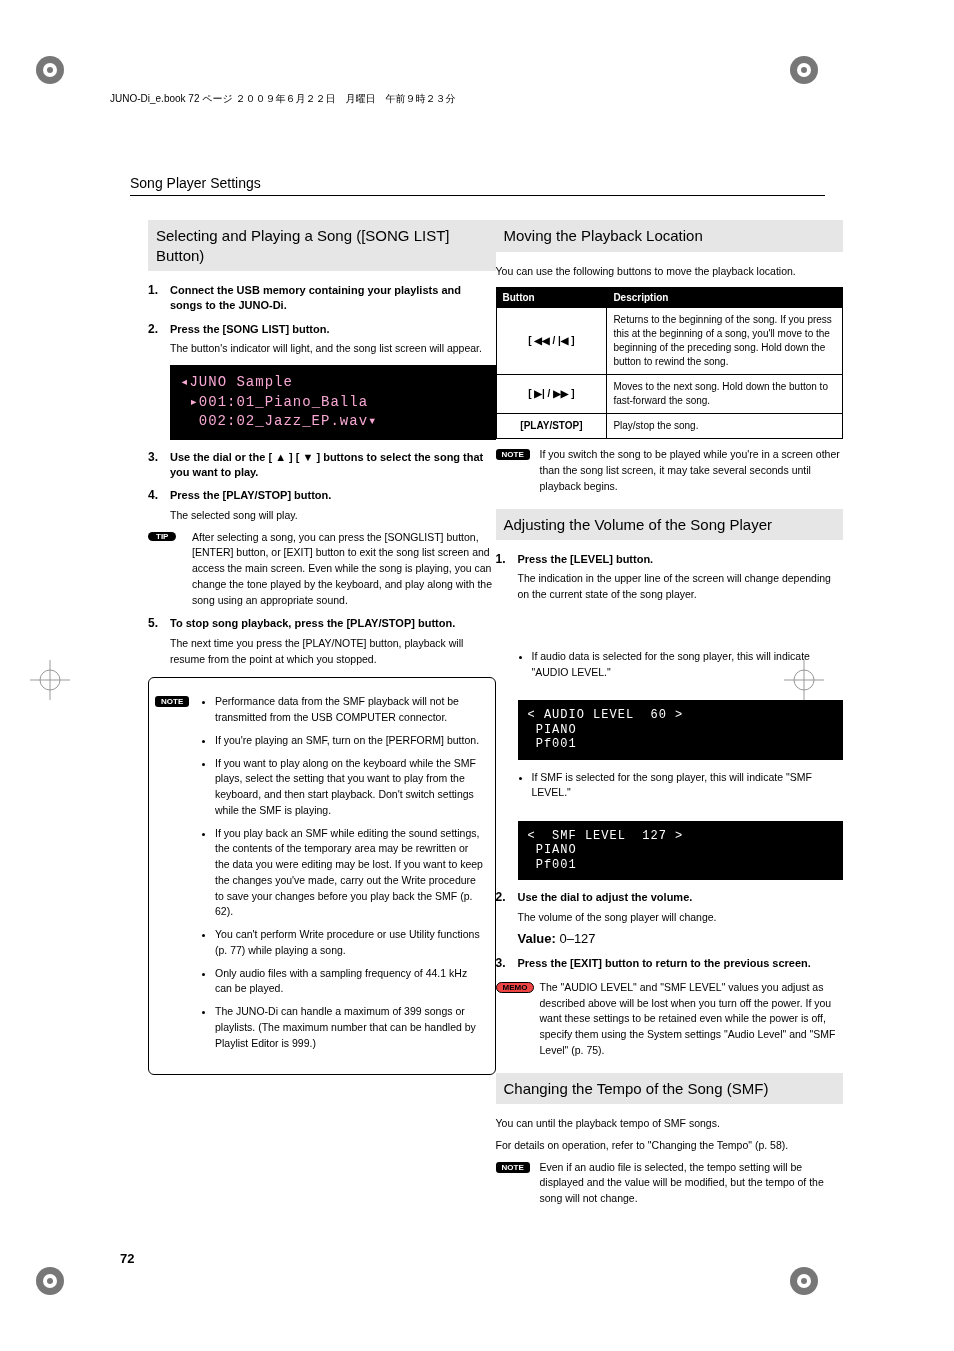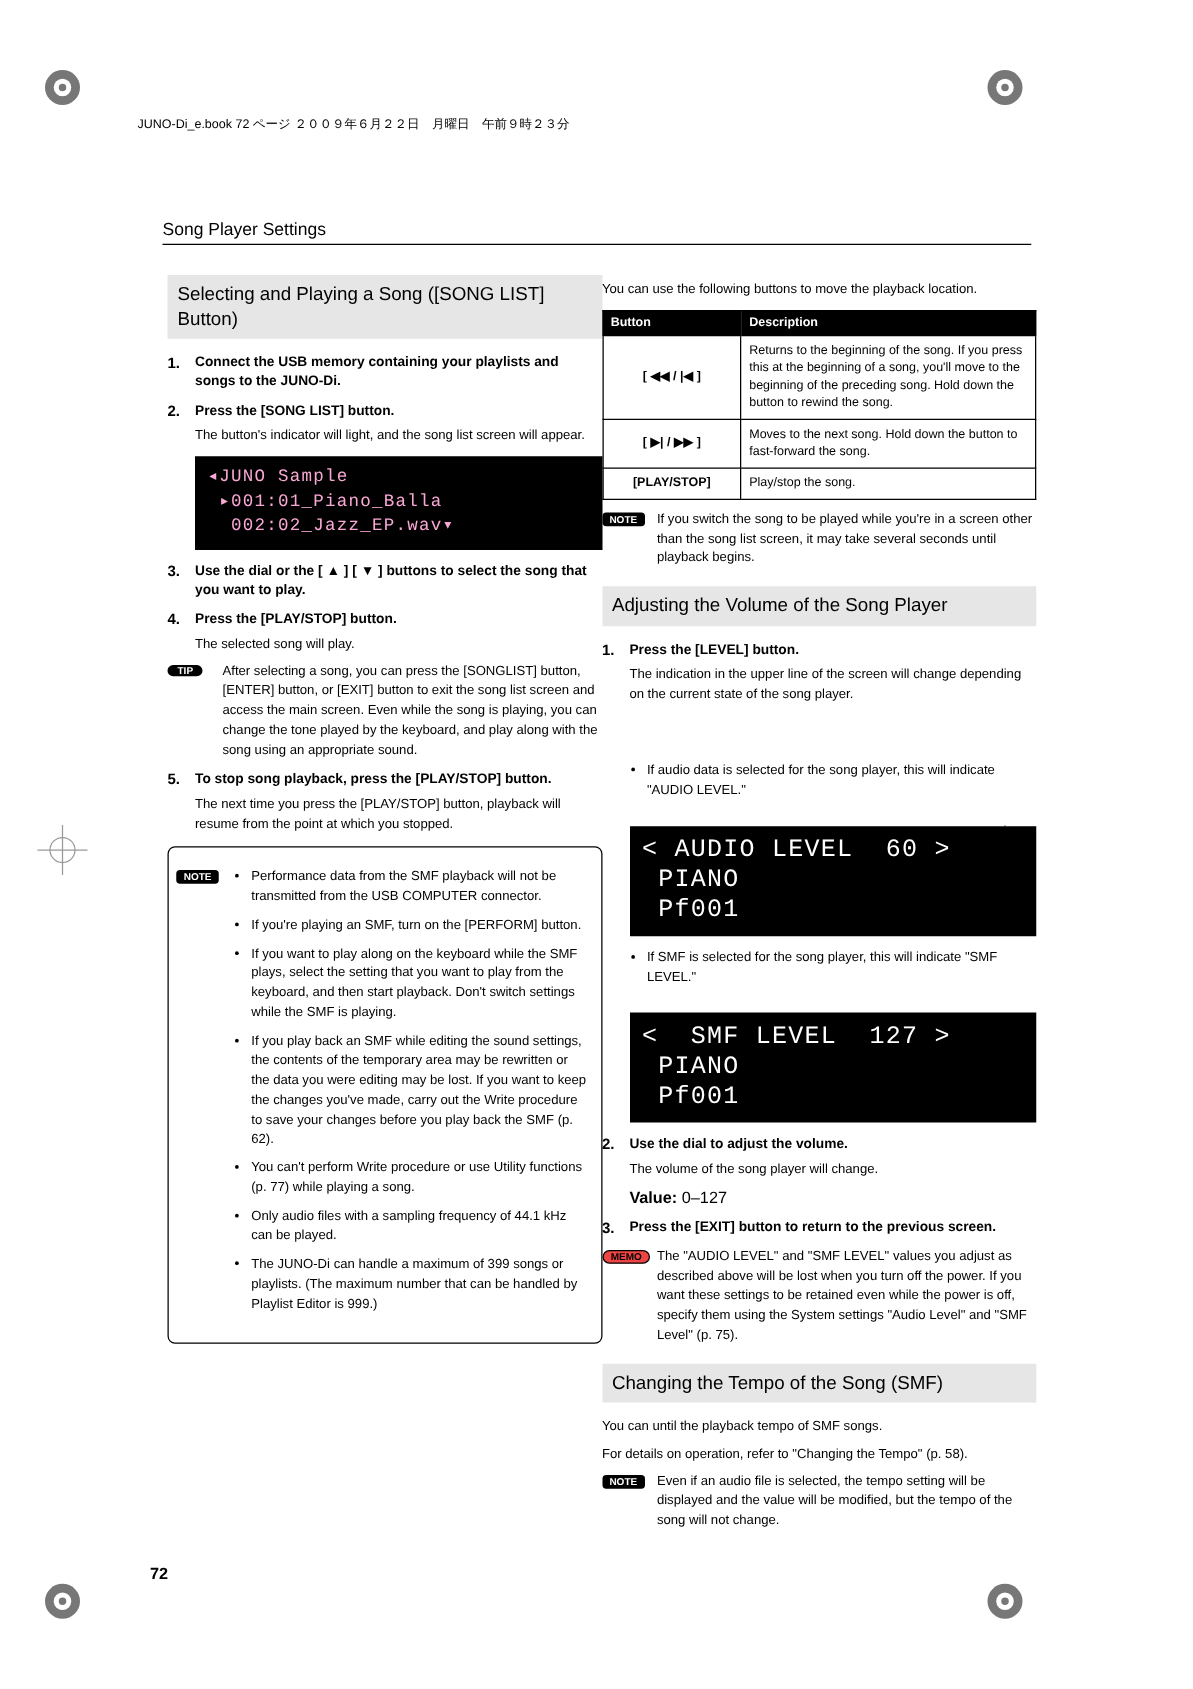--- a/index.html
+++ b/index.html
@@ -40,21 +40,21 @@
     top: 175px;
     left: 130px;
     font-size: 14px;
     border-bottom: 1px solid #000;
     width: 695px;
     padding-bottom: 4px;
   }
   .content {
     position: absolute;
     top: 220px;
-    left: 134px;
+    left: 148px;
     width: 695px;
     display: flex;
     justify-content: space-between;
   }
   .col {
     flex: 1;
     min-width: 0;
   }
   h2.section {
     font-size: 15px;
@@ -96,21 +96,21 @@
     letter-spacing: 1px;
     line-height: 1.4;
     white-space: pre;
   }
   .lcd2 {
     background: #000;
     color: #fff;
     font-family: "Courier New", monospace;
     padding: 8px 10px;
     margin: 20px 0 10px 22px;
-    font-size: 20px;
+    font-size: 12px;
     letter-spacing: 1px;
     line-height: 1.2;
     white-space: pre;
   }
   .tag {
     display: inline-block;
     background: #000;
     color: #fff;
     font-size: 8px;
     font-weight: bold;
@@ -276,41 +276,42 @@
 
       <div class="note-block">
         <div class="tag-col"><span class="tag tip">TIP</span></div>
         <div class="note-txt">After selecting a song, you can press the [SONGLIST] button, [ENTER] button, or [EXIT] button to exit the song list screen and access the main screen. Even while the song is playing, you can change the tone played by the keyboard, and play along with the song using an appropriate sound.</div>
       </div>
 
       <div class="step">
         <div class="num">5.</div>
         <div class="txt">To stop song playback, press the [PLAY/STOP] button.</div>
       </div>
-      <div class="sub">The next time you press the [PLAY/STOP] button, playback will resume from the point at which you stopped.</div>
+      <div class="sub">The next time you press the [PLAY/NOTE] button, playback will resume from the point at which you stopped.</div>
 
       <div class="boxed">
         <div class="note-block">
           <div class="tag-col"><span class="tag">NOTE</span></div>
           <div class="note-txt">
             <ul class="notes">
               <li>Performance data from the SMF playback will not be transmitted from the USB COMPUTER connector.</li>
               <li>If you're playing an SMF, turn on the [PERFORM] button.</li>
               <li>If you want to play along on the keyboard while the SMF plays, select the setting that you want to play from the keyboard, and then start playback. Don't switch settings while the SMF is playing.</li>
               <li>If you play back an SMF while editing the sound settings, the contents of the temporary area may be rewritten or the data you were editing may be lost. If you want to keep the changes you've made, carry out the Write procedure to save your changes before you play back the SMF (p. 62).</li>
               <li>You can't perform Write procedure or use Utility functions (p. 77) while playing a song.</li>
               <li>Only audio files with a sampling frequency of 44.1 kHz can be played.</li>
               <li>The JUNO-Di can handle a maximum of 399 songs or playlists. (The maximum number that can be handled by Playlist Editor is 999.)</li>
             </ul>
           </div>
         </div>
       </div>
     </div>
 
     <div class="col">
+      <h2 class="section">Moving the Playback Location</h2>
       <div class="intro">You can use the following buttons to move the playback location.</div>
 
       <table class="btns">
         <tbody>
             <tr>
           <th style="width:32%">Button</th>
           <th>Description</th>
         </tr>
         <tr>
           <td class="bcol">[ ◀◀ / |◀ ]</td>

